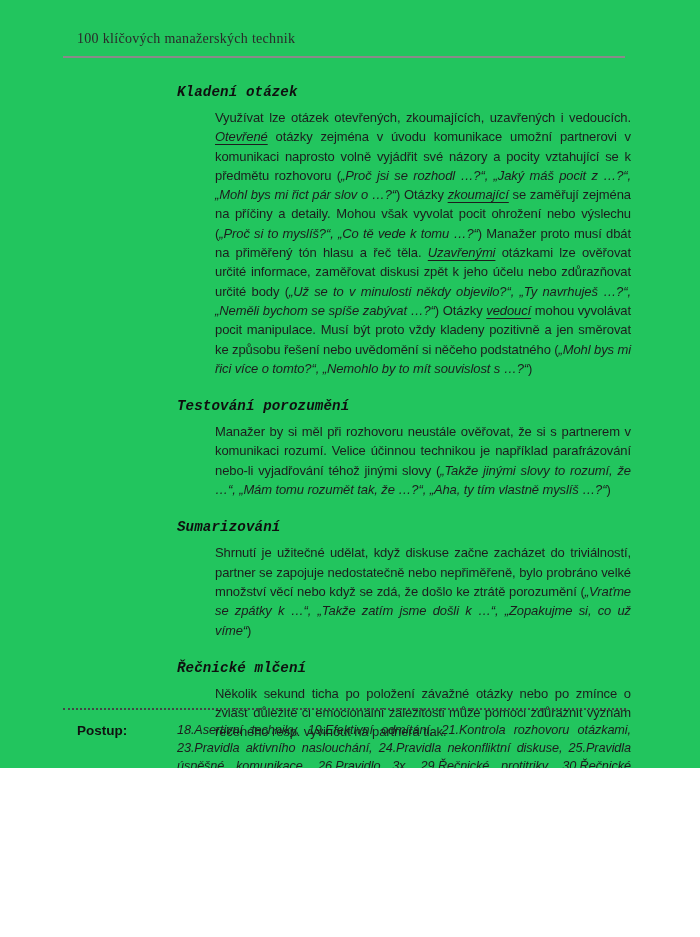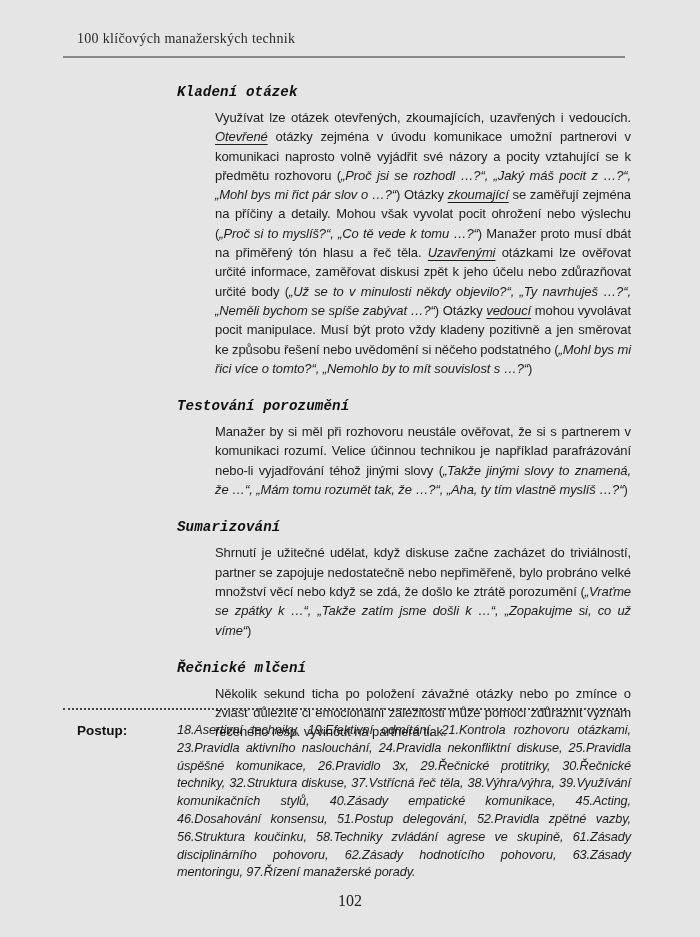--- a/index.html
+++ b/index.html
@@ -1,20 +1,20 @@
 <!DOCTYPE html>
 <html><head>
 <meta charset="utf-8">
 <style>
   html, body { margin: 0; padding: 0; background: #ffffff; }
   .page {
     position: relative;
     width: 700px;
-    height: 937px;
-    background: #e5e5e5;
+    height: 768px;
+    background: #22c55e;
     font-family: "Liberation Sans", sans-serif;
     color: #1d1d1d;
     overflow: hidden;
   }
   .running-head {
     position: absolute;
     left: 77px;
     top: 31px;
     font-family: "Liberation Serif", serif;
     font-size: 14px;
@@ -115,21 +115,21 @@
 
   <div class="content">
 
     <div class="section">
       <div class="sec-heading">Kladení otázek</div>
       <div class="sec-para"><span>Využívat lze otázek otevřených, zkoumajících, uzavřených i vedoucích. </span><span class="s-iu">Otevřené</span><span> otázky zejména v úvodu komunikace umožní partnerovi v komunikaci naprosto volně vyjádřit své názory a pocity vztahující se k předmětu rozhovoru (</span><span class="s-i">„Proč jsi se rozhodl …?“, „Jaký máš pocit z …?“, „Mohl bys mi řict pár slov o …?“</span><span>) Otázky </span><span class="s-iu">zkoumající</span><span> se zaměřují zejména na příčiny a detaily. Mohou však vyvolat pocit ohrožení nebo výslechu (</span><span class="s-i">„Proč si to myslíš?“, „Co tě vede k tomu …?“</span><span>) Manažer proto musí dbát na přiměřený tón hlasu a řeč těla. </span><span class="s-iu">Uzavřenými</span><span> otázkami lze ověřovat určité informace, zaměřovat diskusi zpět k jeho účelu nebo zdůrazňovat určité body (</span><span class="s-i">„Už se to v minulosti někdy objevilo?“, „Ty navrhuješ …?“, „Neměli bychom se spíše zabývat …?“</span><span>) Otázky </span><span class="s-iu">vedoucí</span><span> mohou vyvolávat pocit manipulace. Musí být proto vždy kladeny pozitivně a jen směrovat ke způsobu řešení nebo uvědomění si něčeho podstatného (</span><span class="s-i">„Mohl bys mi řici více o tomto?“, „Nemohlo by to mít souvislost s …?“</span><span>)</span></div>
     </div>
 
     <div class="section">
       <div class="sec-heading">Testování porozumění</div>
-      <div class="sec-para"><span>Manažer by si měl při rozhovoru neustále ověřovat, že si s partnerem v komunikaci rozumí. Velice účinnou technikou je například parafrázování nebo-li vyjadřování téhož jinými slovy (</span><span class="s-i">„Takže jinými slovy to znamená, že …“, „Mám tomu rozumět tak, že …?“, „Aha, ty tím vlastně myslíš …?“</span><span>)</span></div>
+      <div class="sec-para"><span>Manažer by si měl při rozhovoru neustále ověřovat, že si s partnerem v komunikaci rozumí. Velice účinnou technikou je například parafrázování nebo-li vyjadřování téhož jinými slovy (</span><span class="s-i">„Takže jinými slovy to rozumí, že …“, „Mám tomu rozumět tak, že …?“, „Aha, ty tím vlastně myslíš …?“</span><span>)</span></div>
     </div>
 
     <div class="section">
       <div class="sec-heading">Sumarizování</div>
       <div class="sec-para"><span>Shrnutí je užitečné udělat, když diskuse začne zacházet do triviálností, partner se zapojuje nedostatečně nebo nepřiměřeně, bylo probráno velké množství věcí nebo když se zdá, že došlo ke ztrátě porozumění (</span><span class="s-i">„Vraťme se zpátky k …“, „Takže zatím jsme došli k …“, „Zopakujme si, co už víme“</span><span>)</span></div>
     </div>
 
     <div class="section">
       <div class="sec-heading">Řečnické mlčení</div>
       <div class="sec-para"><span>Několik sekund ticha po položení závažné otázky nebo po zmínce o zvlášť důležité či emocionální záležitosti může pomoci zdůraznit význam řečeného resp. vyvinout na partnera tlak.</span></div>

